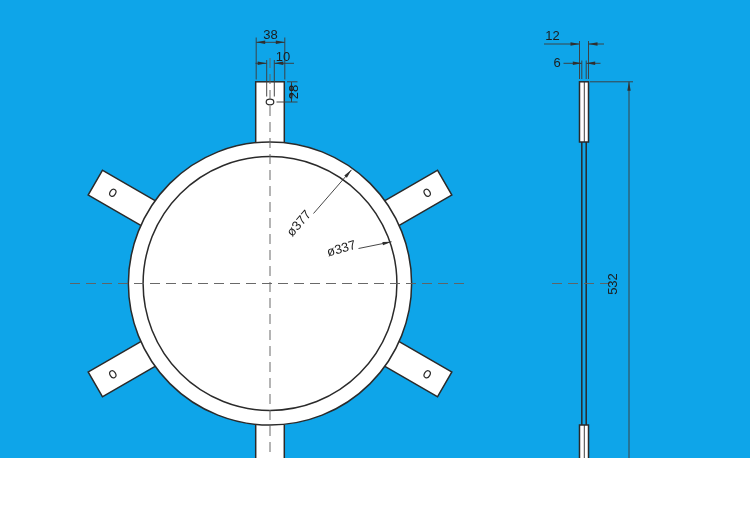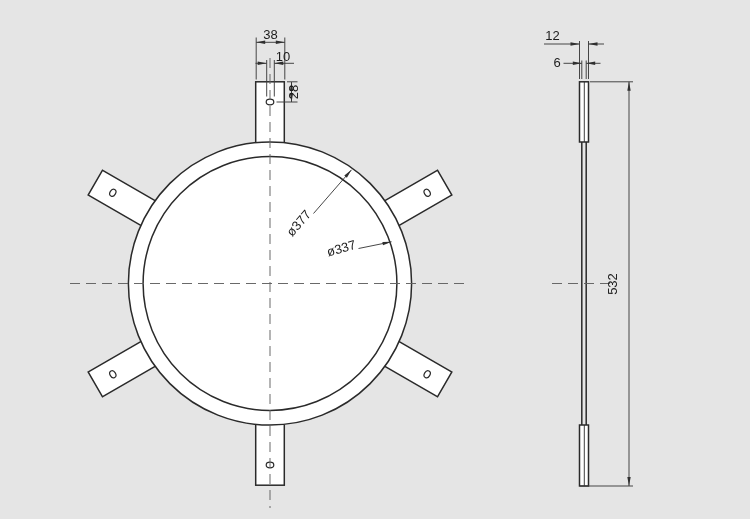--- a/index.html
+++ b/index.html
@@ -1,16 +1,16 @@
 <!DOCTYPE html>
 <html><head>
 <meta charset="utf-8">
 <style>
   html,body { margin:0; padding:0; background:#ffffff; }
-  .canvas { position:relative; width:750px; height:519px; background:#e5e5e5; overflow:hidden; }
+  .canvas { position:relative; width:750px; height:458px; background:#0ea5e9; overflow:hidden; }
   svg { display:block; }
   .obj   { fill:#ffffff; stroke:#2a2a2a; stroke-width:1.5; }
   .objln { fill:none;    stroke:#2a2a2a; stroke-width:1.5; }
   .seam  { fill:none;    stroke:#2a2a2a; stroke-width:0.9; }
   .dimln { fill:none;    stroke:#3d3d3d; stroke-width:0.95; }
   .arr   { fill:#2f2f2f; stroke:none; }
   .cl    { fill:none;    stroke:#616161; stroke-width:0.95; stroke-dasharray:10 6; }
   .dtext { font-family:"Liberation Sans", sans-serif; font-size:13px; fill:#1c1c1c; }
 </style>
 </head>

